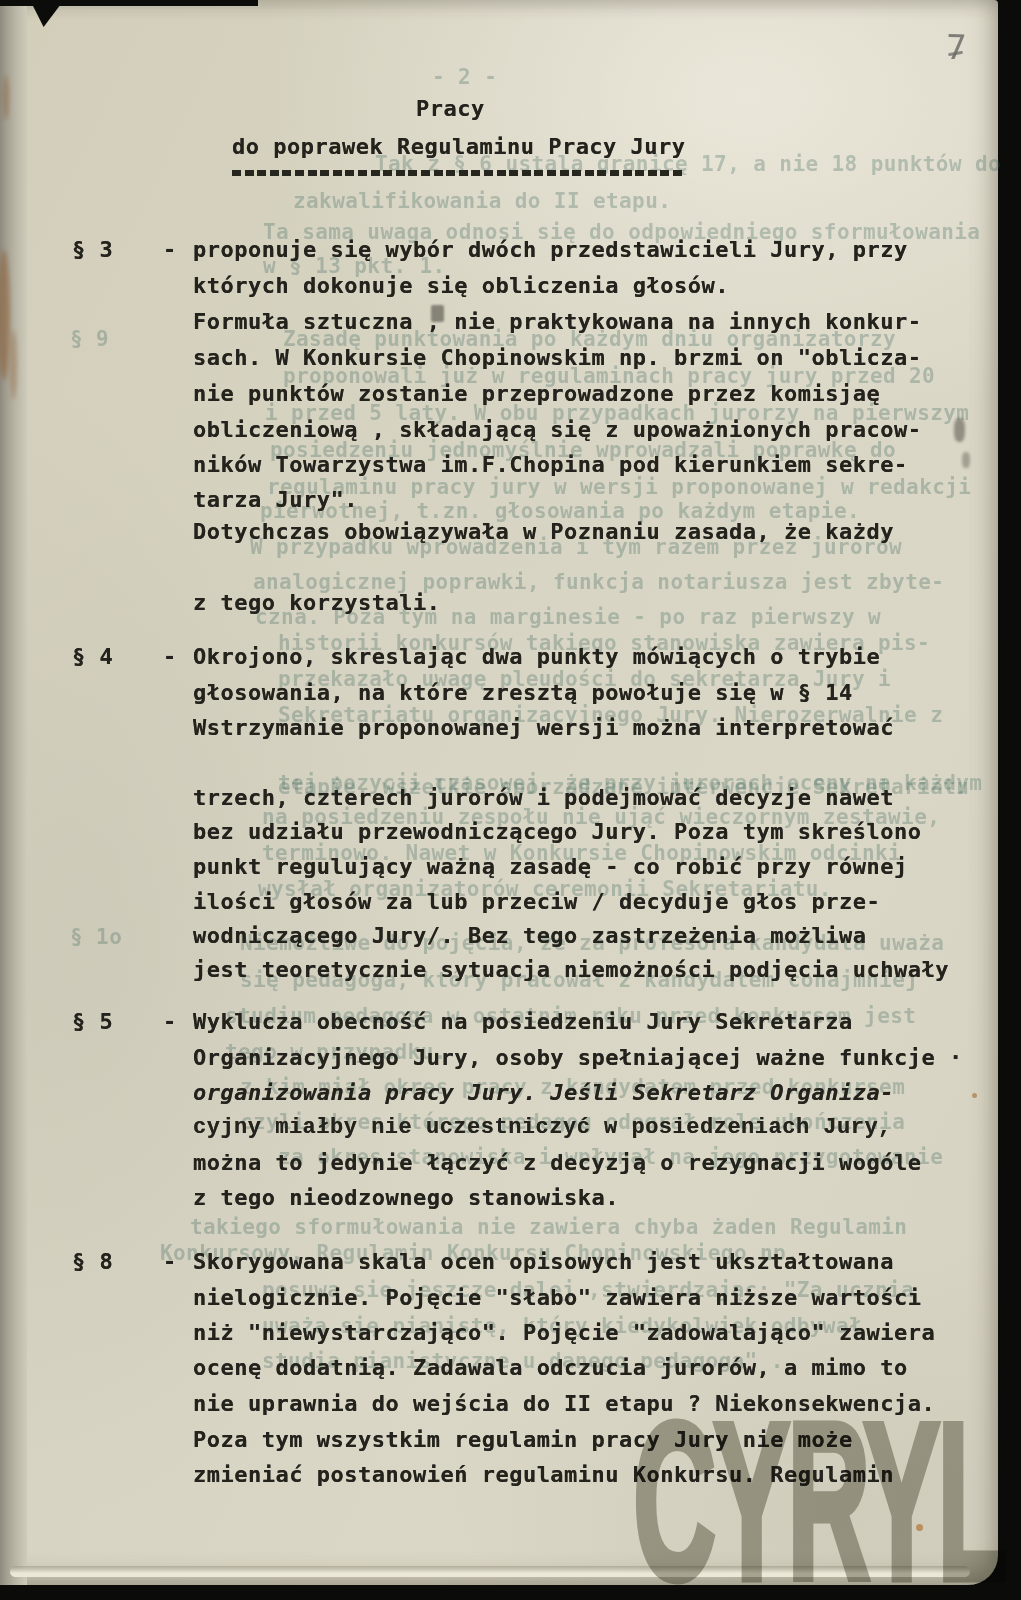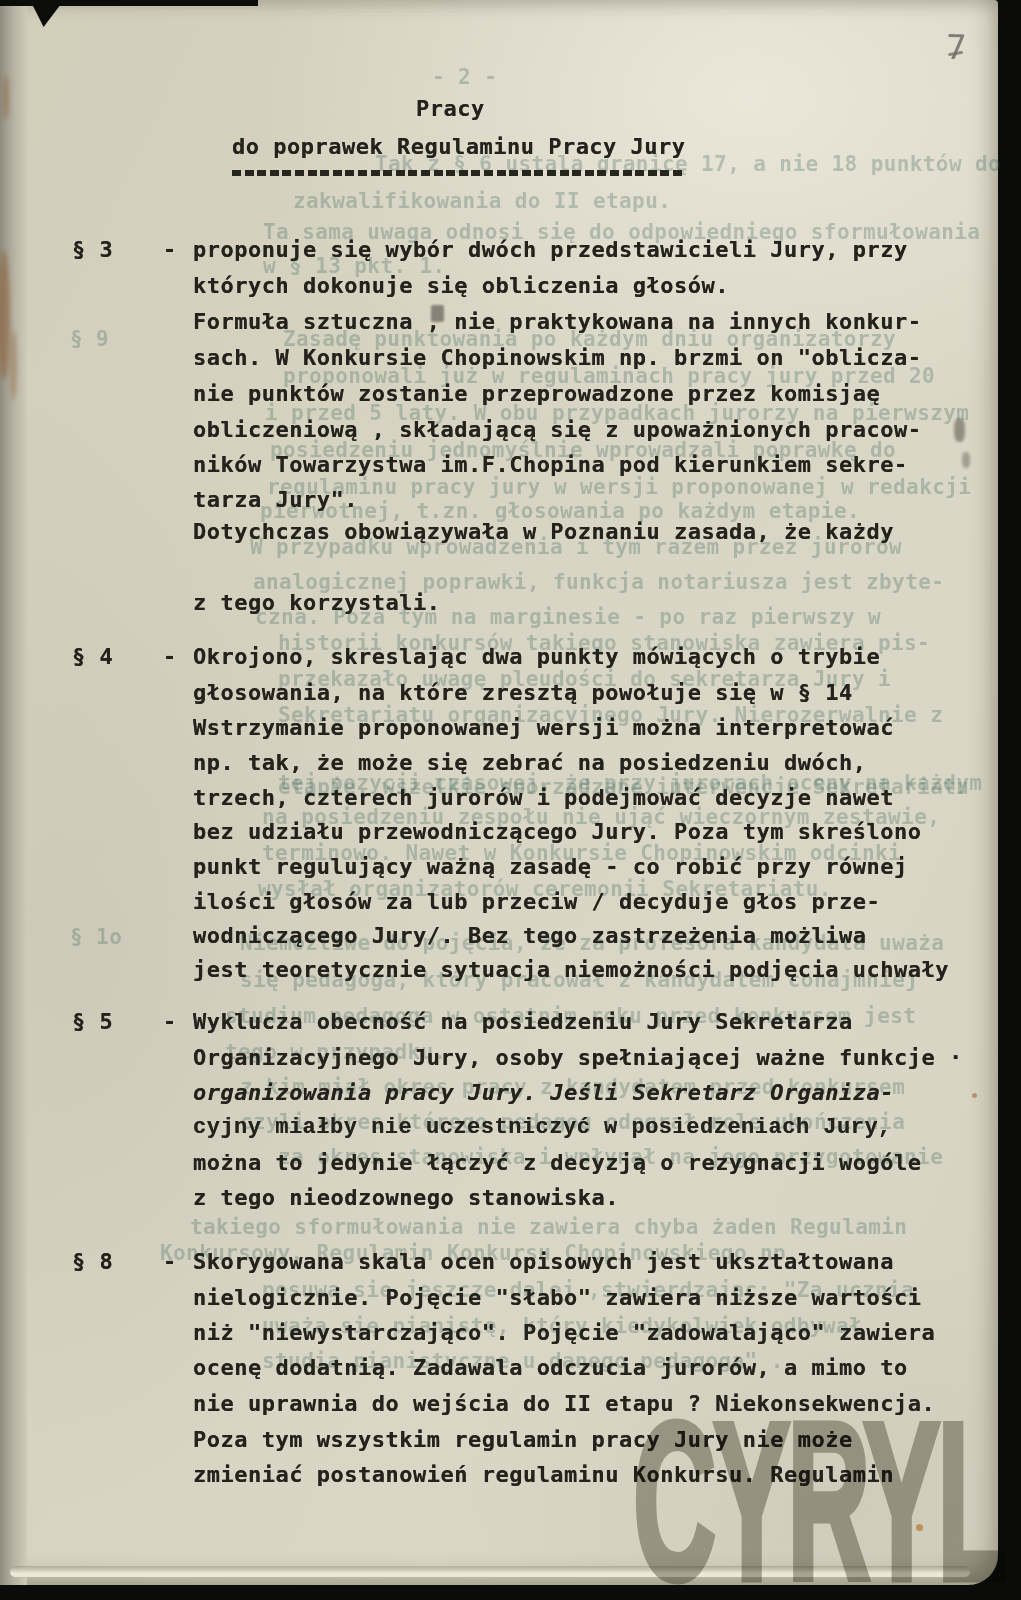--- a/index.html
+++ b/index.html
@@ -123,21 +123,20 @@
         <span class="tline" style="left: 193px; top: 418px;">obliczeniową , składającą się z upoważnionych pracow-</span>
         <span class="tline" style="left: 193px; top: 453px;">ników Towarzystwa im.F.Chopina pod kierunkiem sekre-</span>
         <span class="tline" style="left: 193px; top: 488px;">tarza Jury".</span>
         <span class="tline" style="left: 193px; top: 520px;">Dotychczas obowiązywała w Poznaniu zasada, że każdy</span>
         <span class="tline" style="left: 193px; top: 591px;">z tego korzystali.</span>
         <span class="tline" style="left: 72px; top: 645px;">§ 4</span>
         <span class="tline" style="left: 163px; top: 645px;">-</span>
         <span class="tline" style="left: 193px; top: 645px;">Okrojono, skreslając dwa punkty mówiących o trybie</span>
         <span class="tline" style="left: 193px; top: 681px;">głosowania, na które zresztą powołuje się w § 14</span>
         <span class="tline" style="left: 193px; top: 716px;">Wstrzymanie proponowanej wersji można interpretować</span>
-        <span class="tline" style="left: 193px; top: 751px;">np. tak, że może się zebrać na posiedzeniu dwóch,</span>
         <span class="tline" style="left: 193px; top: 786px;">trzech, czterech jurorów i podejmować decyzje nawet</span>
         <span class="tline" style="left: 193px; top: 820px;">bez udziału przewodniczącego Jury. Poza tym skreślono</span>
         <span class="tline" style="left: 193px; top: 855px;">punkt regulujący ważną zasadę - co robić przy równej</span>
         <span class="tline" style="left: 193px; top: 890px;">ilości głosów za lub przeciw / decyduje głos prze-</span>
         <span class="tline" style="left: 193px; top: 924px;">wodniczącego Jury/. Bez tego zastrzeżenia możliwa</span>
         <span class="tline" style="left: 193px; top: 958px;">jest teoretycznie sytuacja niemożności podjęcia uchwały</span>
         <span class="tline" style="left: 72px; top: 1010px;">§ 5</span>
         <span class="tline" style="left: 163px; top: 1010px;">-</span>
         <span class="tline" style="left: 193px; top: 1010px;">Wyklucza obecność na posiedzeniu Jury Sekretarza</span>
         <span class="tline" style="left: 193px; top: 1046px;">Organizacyjnego Jury, osoby spełniającej ważne funkcje ·</span>

